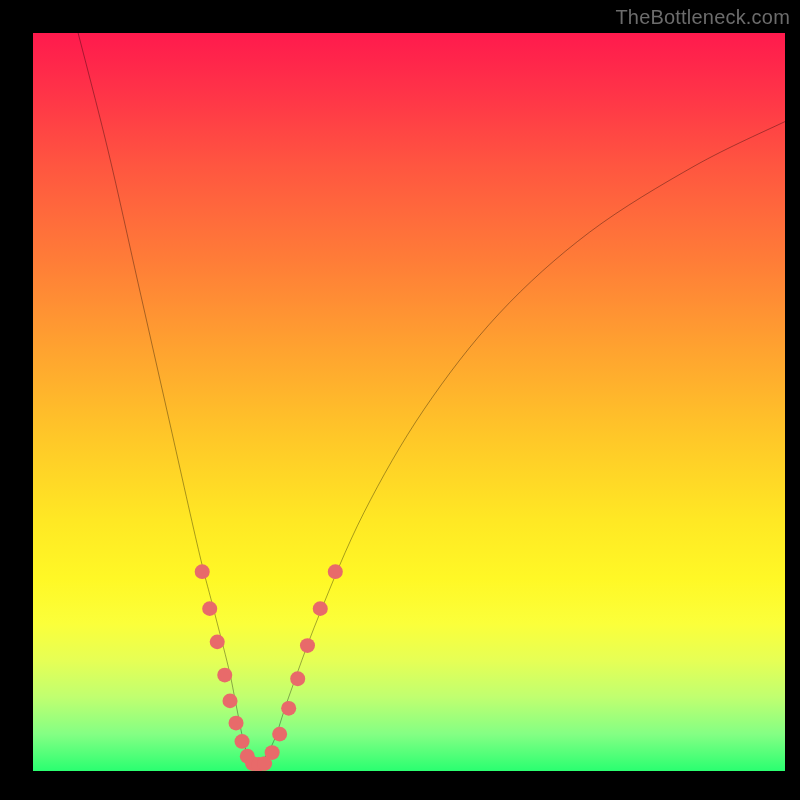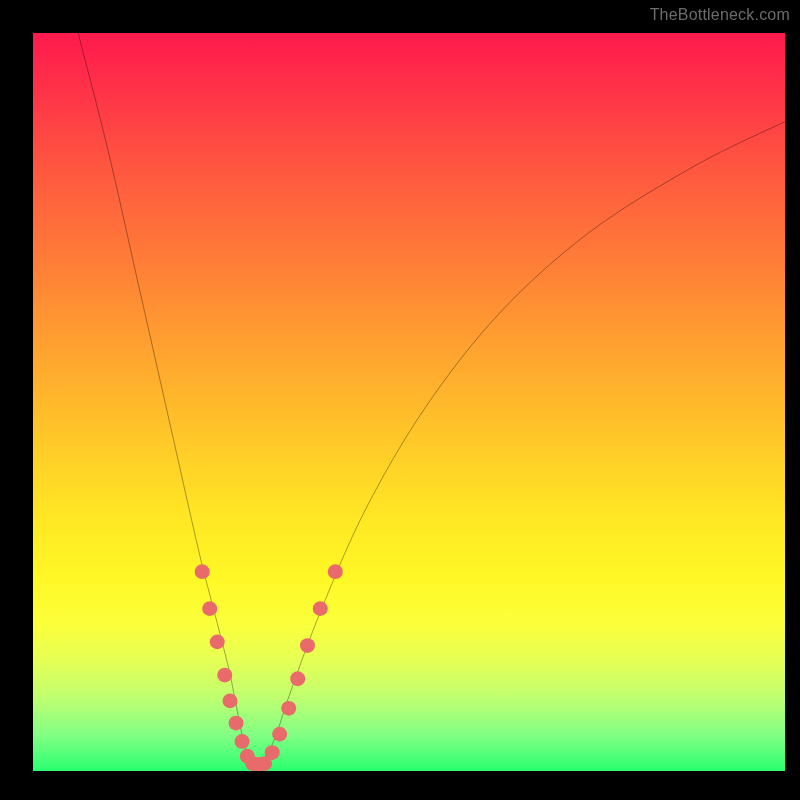--- a/index.html
+++ b/index.html
@@ -46,21 +46,21 @@
     inset: 0;
     width: 100%;
     height: 100%;
     display: block;
   }
   .watermark {
     position: absolute;
     top: 6px;
     right: 10px;
     color: #6c6c6c;
-    font-size: 16px;
+    font-size: 20px;
     letter-spacing: 0.2px;
     user-select: none;
   }
 </style>
 </head>
 <body>
 
 <div class="frame">
   <div class="plot-area">
     <svg id="plot-svg" viewBox="0 0 100 100" preserveAspectRatio="none">

